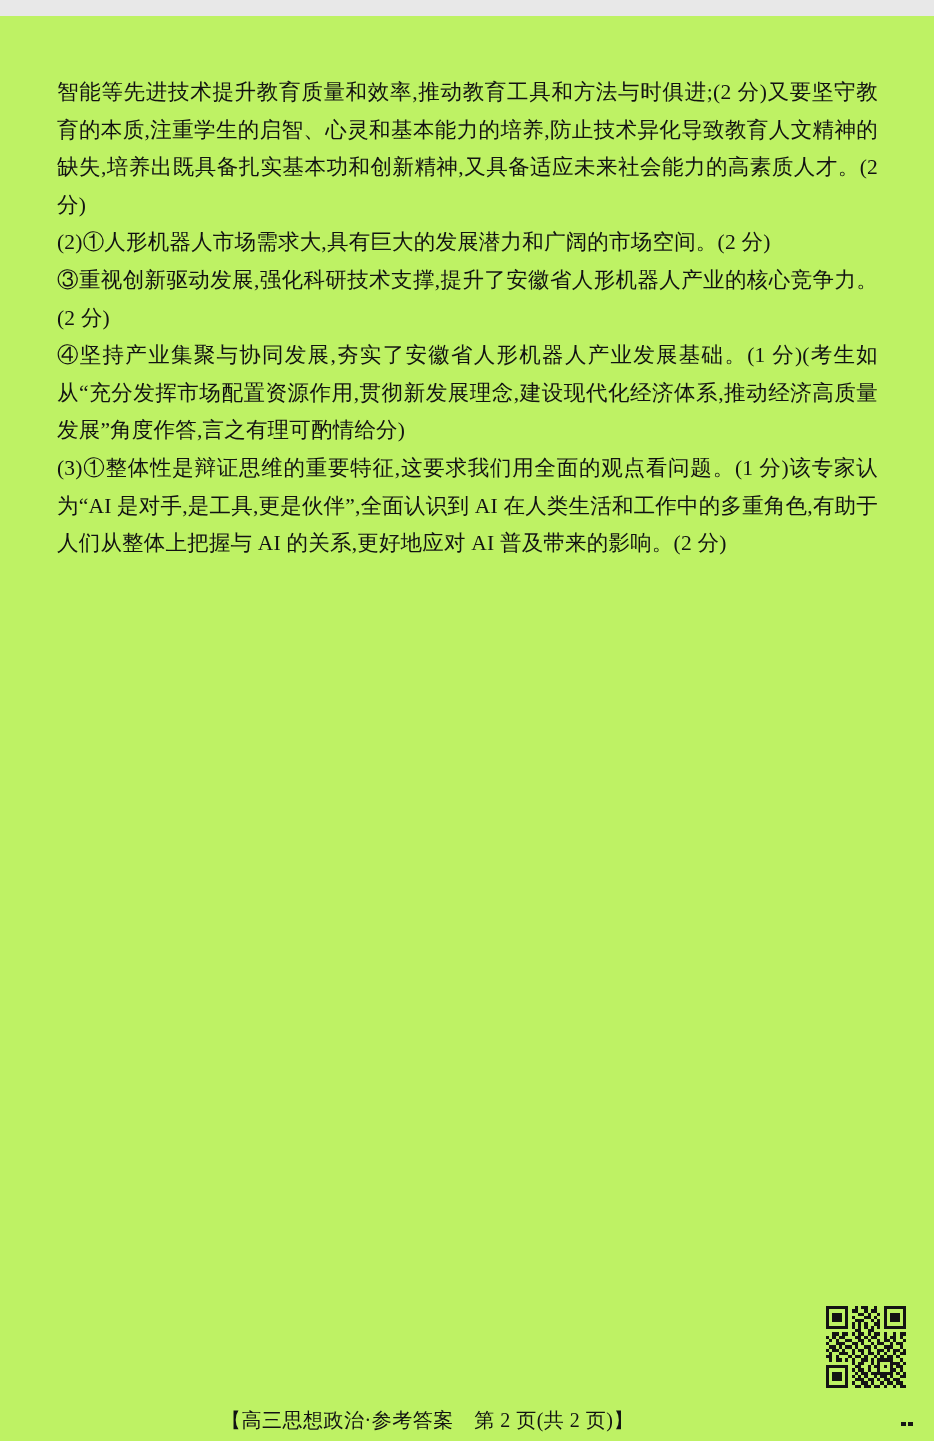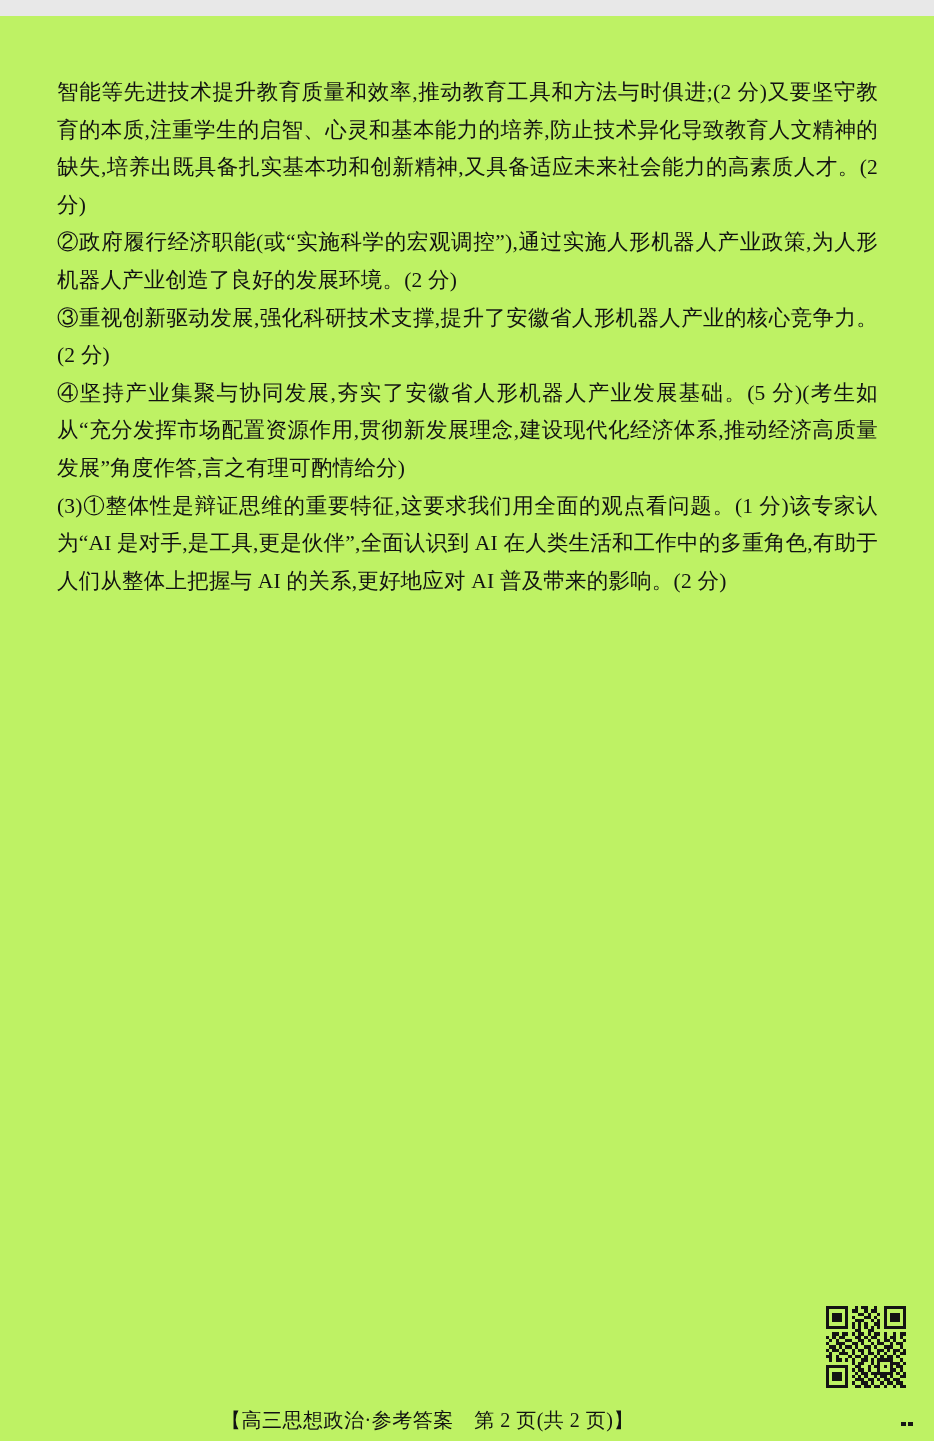--- a/index.html
+++ b/index.html
@@ -72,23 +72,23 @@
     background: #141414;
   }
 </style>
 </head>
 <body>
 
 <div class="page">
 
   <div class="content">
     <p>智能等先进技术提升教育质量和效率,推动教育工具和方法与时俱进;(2 分)又要坚守教育的本质,注重学生的启智、心灵和基本能力的培养,防止技术异化导致教育人文精神的缺失,培养出既具备扎实基本功和创新精神,又具备适应未来社会能力的高素质人才。(2 分)</p>
-    <p>②政府履行经济职能(或“实施科学的宏观调控”),通过实施人形机器人产业政策,为人形机器人产业创造了良好的发展环境。(2 分)</p>
+    <p>(2)①人形机器人市场需求大,具有巨大的发展潜力和广阔的市场空间。(2 分)</p>
     <p>③重视创新驱动发展,强化科研技术支撑,提升了安徽省人形机器人产业的核心竞争力。(2 分)</p>
-    <p>④坚持产业集聚与协同发展,夯实了安徽省人形机器人产业发展基础。(5 分)(考生如从“充分发挥市场配置资源作用,贯彻新发展理念,建设现代化经济体系,推动经济高质量发展”角度作答,言之有理可酌情给分)</p>
+    <p>④坚持产业集聚与协同发展,夯实了安徽省人形机器人产业发展基础。(1 分)(考生如从“充分发挥市场配置资源作用,贯彻新发展理念,建设现代化经济体系,推动经济高质量发展”角度作答,言之有理可酌情给分)</p>
     <p>(3)①整体性是辩证思维的重要特征,这要求我们用全面的观点看问题。(1 分)该专家认为“AI 是对手,是工具,更是伙伴”,全面认识到 AI 在人类生活和工作中的多重角色,有助于人们从整体上把握与 AI 的关系,更好地应对 AI 普及带来的影响。(2 分)</p>
   </div>
 
   <div class="qr">
       <i class="on"></i>
       <i class="on"></i>
       <i class="on"></i>
       <i class="on"></i>
       <i class="on"></i>
       <i class="on"></i>

